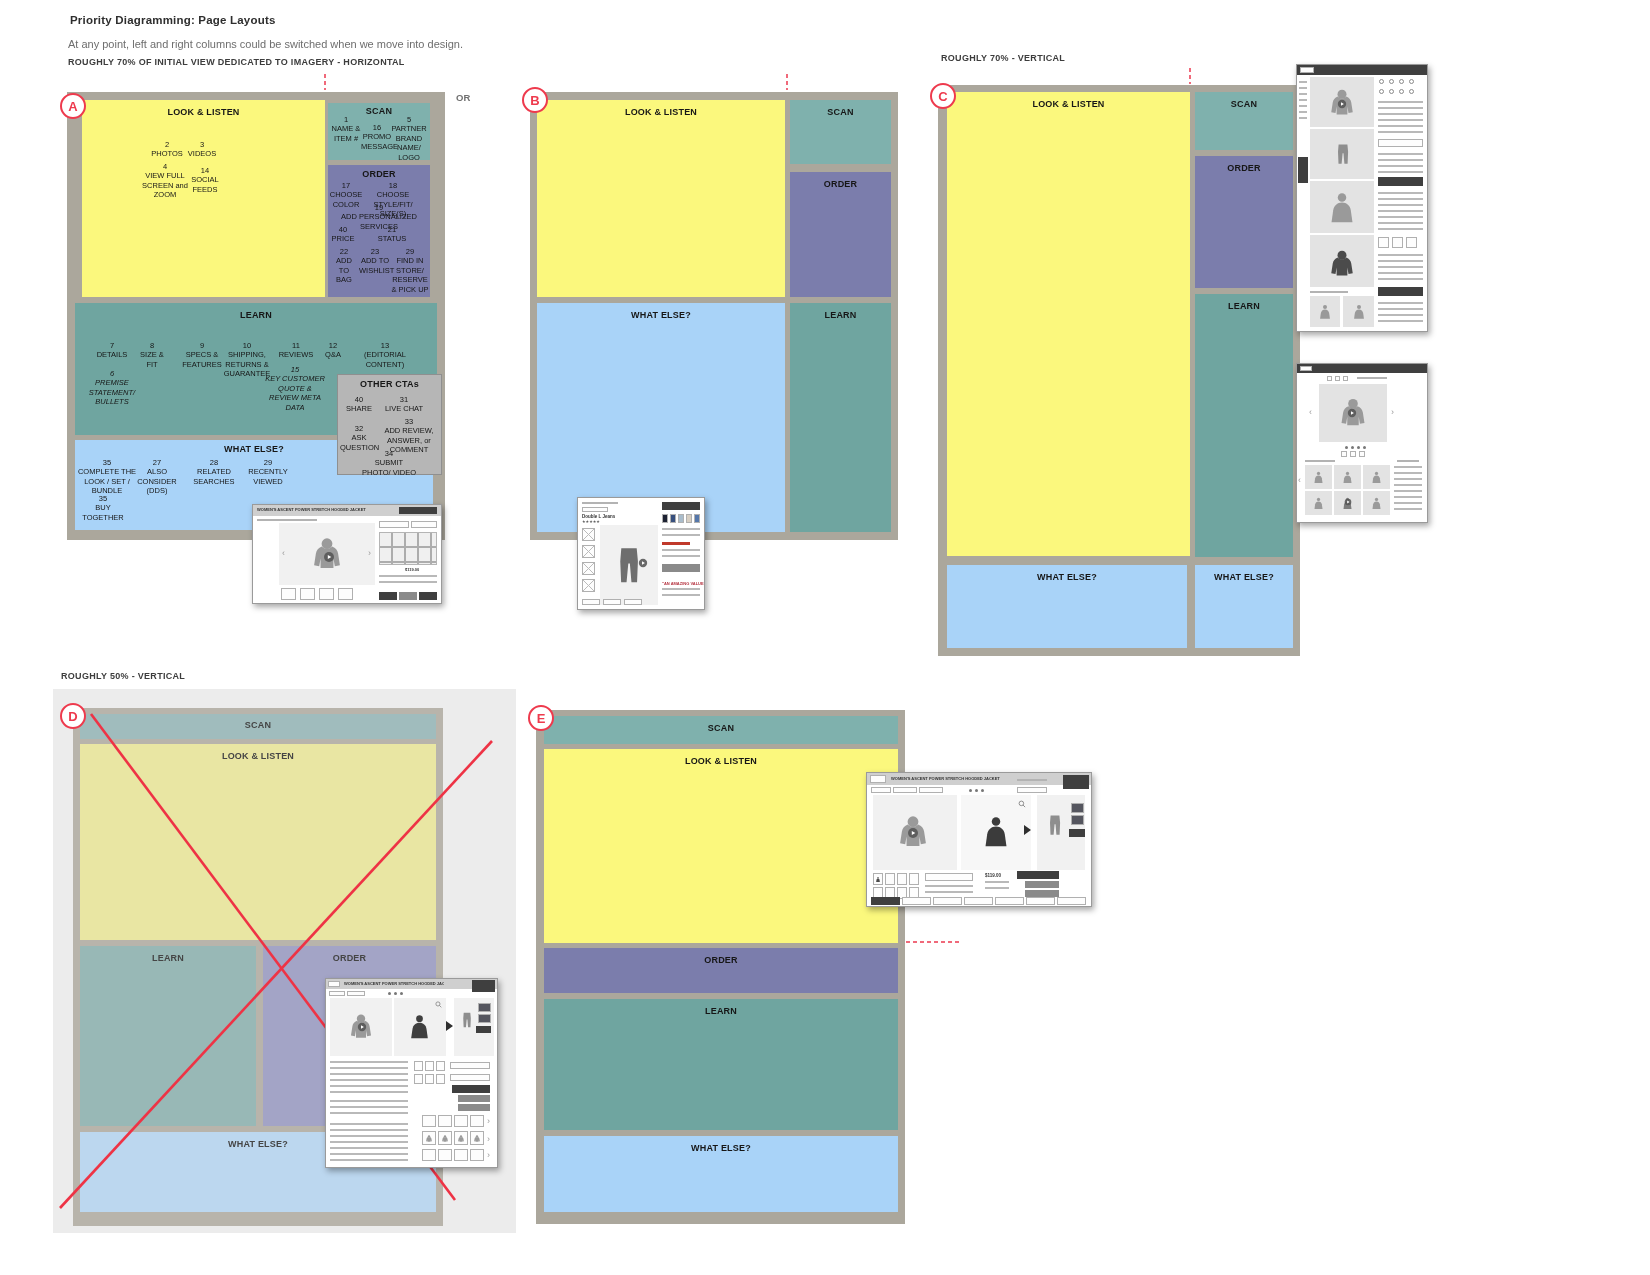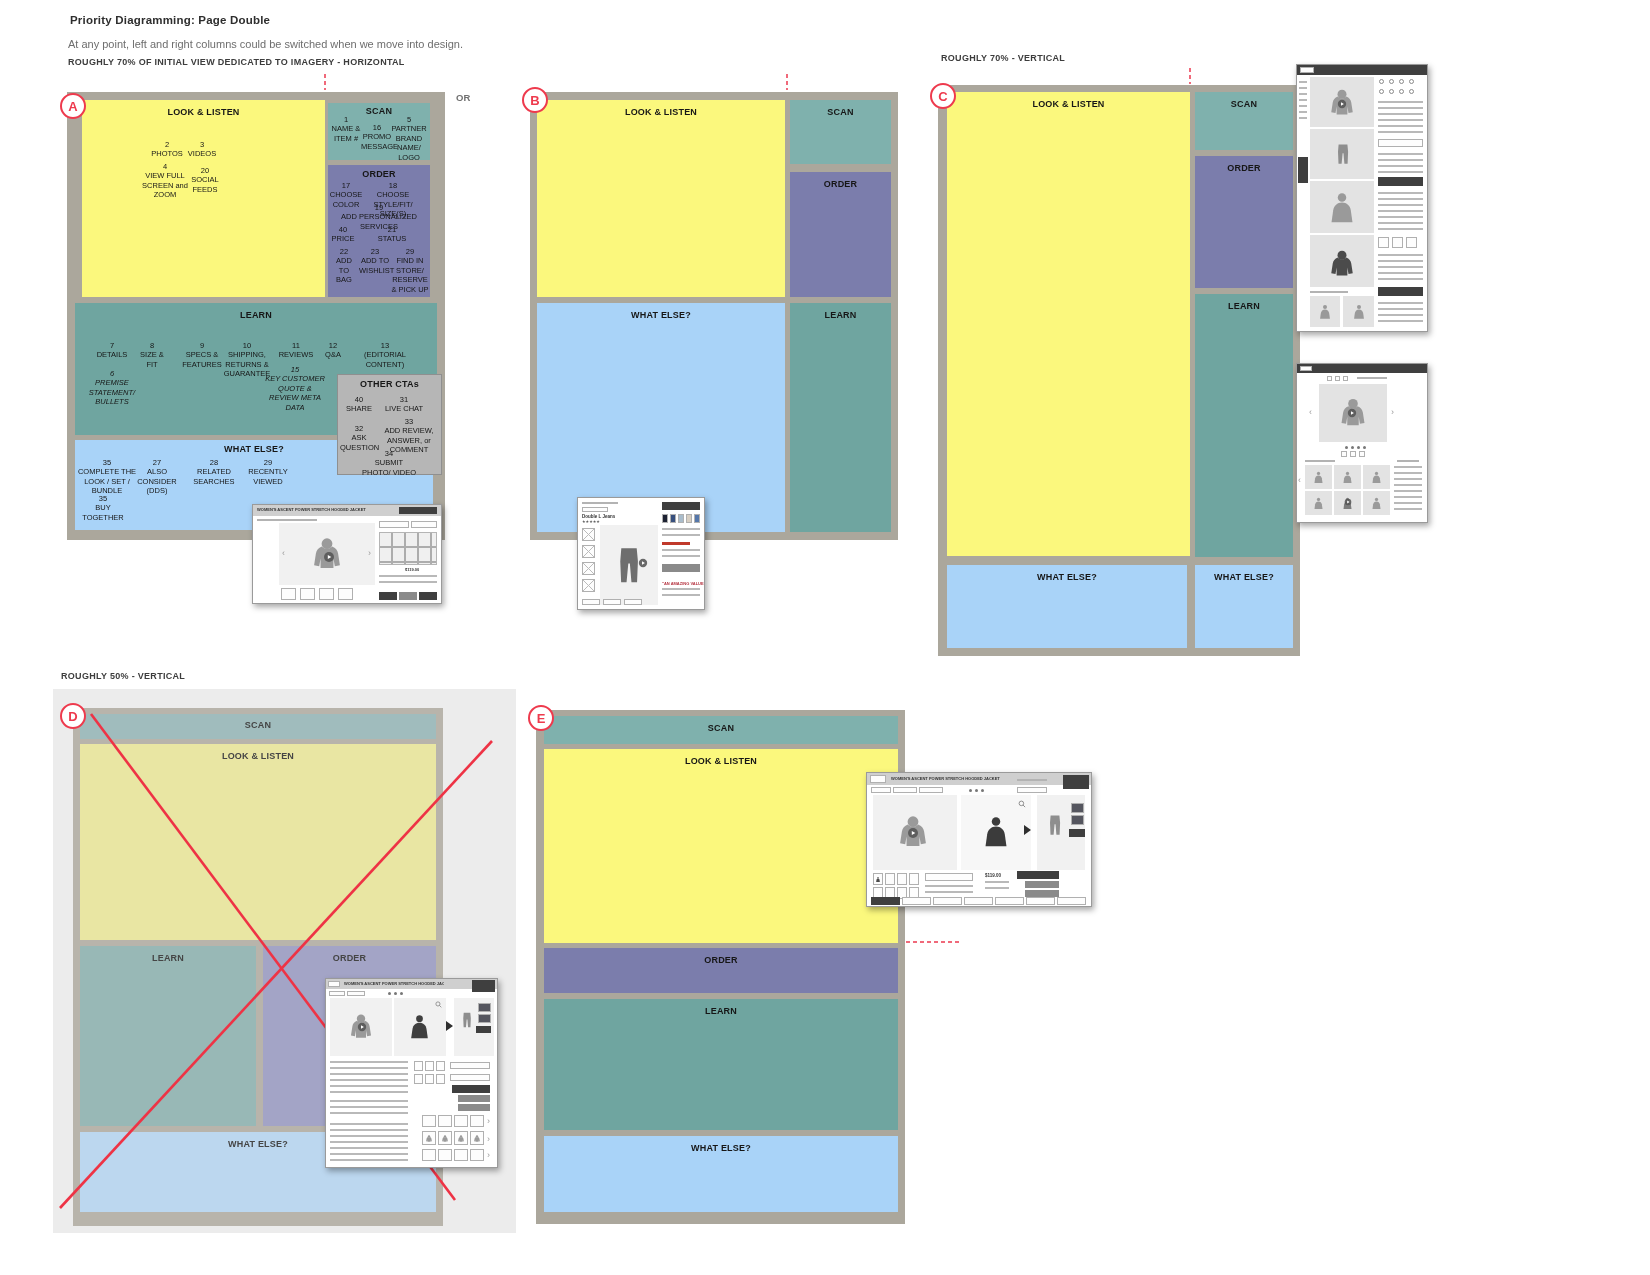--- a/index.html
+++ b/index.html
@@ -84,21 +84,21 @@
       </g>
   <g id="g-zoom" fill="none" stroke="currentColor" stroke-width="2">
         <circle cx="10.5" cy="10.5" r="5.5"></circle>
         <path d="M14.5 14.5l5 5"></path>
       </g>
 </defs>
 </svg>
 
 <div id="canvas">
 
-  <div class="page-title" style="left:70px;top:14px;">Priority Diagramming: Page Double</div>
+  <div class="page-title" style="left:70px;top:14px;">Priority Diagramming: Page Layouts</div>
   <div class="page-sub" style="left:68px;top:38px;">At any point, left and right columns could be switched when we move into design.</div>
   <div class="sec-label" style="left:68px;top:57px;">ROUGHLY 70% OF INITIAL VIEW DEDICATED TO IMAGERY - HORIZONTAL</div>
   <div class="sec-label" style="left:941px;top:53px;">ROUGHLY 70%  - VERTICAL</div>
   <div class="sec-label" style="left:61px;top:671px;">ROUGHLY 50%  - VERTICAL</div>
   <div class="or" style="left:456px;top:92px;">OR</div>
   <div class="or" style="left:462px;top:702px;">OR</div>
 
   <div class="vdash" style="left:324px;top:74px;height:16px;"></div>
   <div class="vdash" style="left:786px;top:74px;height:16px;"></div>
   <div class="vdash" style="left:1189px;top:68px;height:16px;"></div>
@@ -116,21 +116,21 @@
       </div>
     <div class="item" style="left:100px;top:40px;width:40px;">
         <div>3</div>
         <div>VIDEOS</div>
       </div>
     <div class="item" style="left:59px;top:62px;width:48px;">
         <div>4</div>
         <div>VIEW FULL SCREEN and ZOOM</div>
       </div>
     <div class="item" style="left:101px;top:66px;width:44px;">
-        <div>20</div>
+        <div>14</div>
         <div>SOCIAL FEEDS</div>
       </div>
   </div>
 
   <div class="blk c-scan" style="left:328px;top:103px;width:102px;height:57px;">
     <div class="bt" style="padding-top:3px;">SCAN</div>
     <div class="item" style="left:2px;top:12px;width:32px;">
         <div>1</div>
         <div>NAME &amp; ITEM #</div>
       </div>

